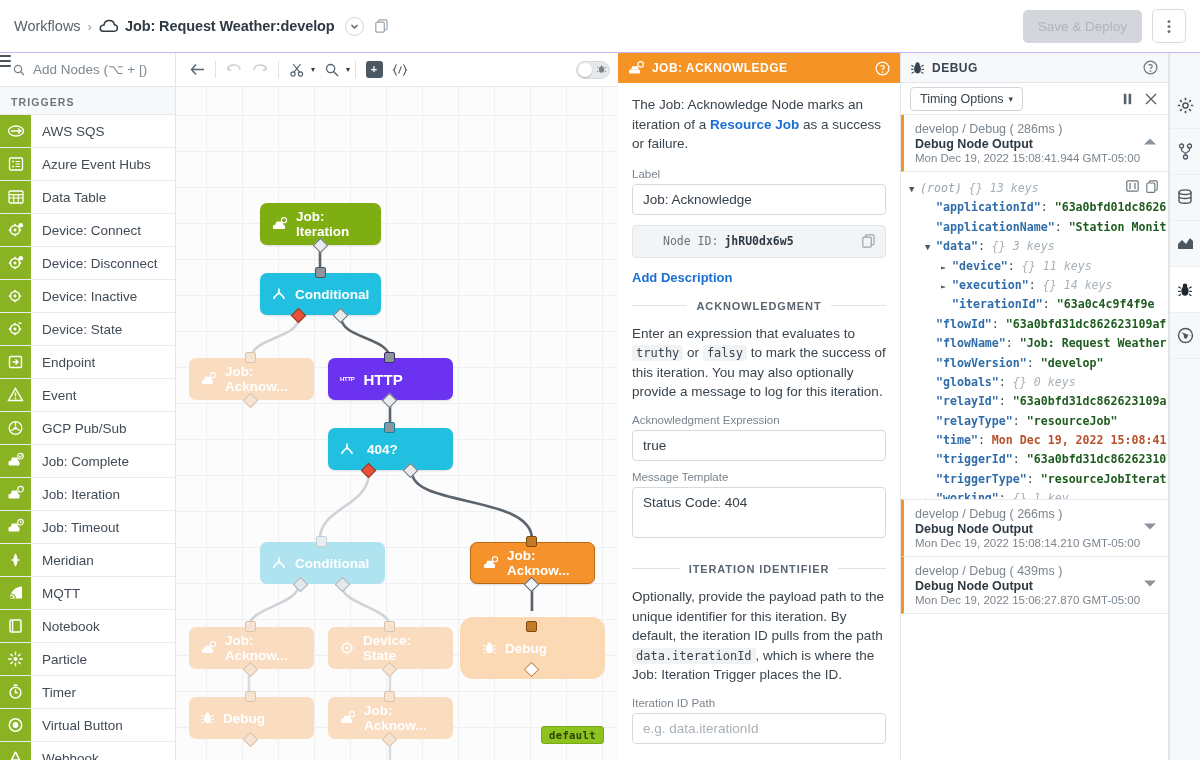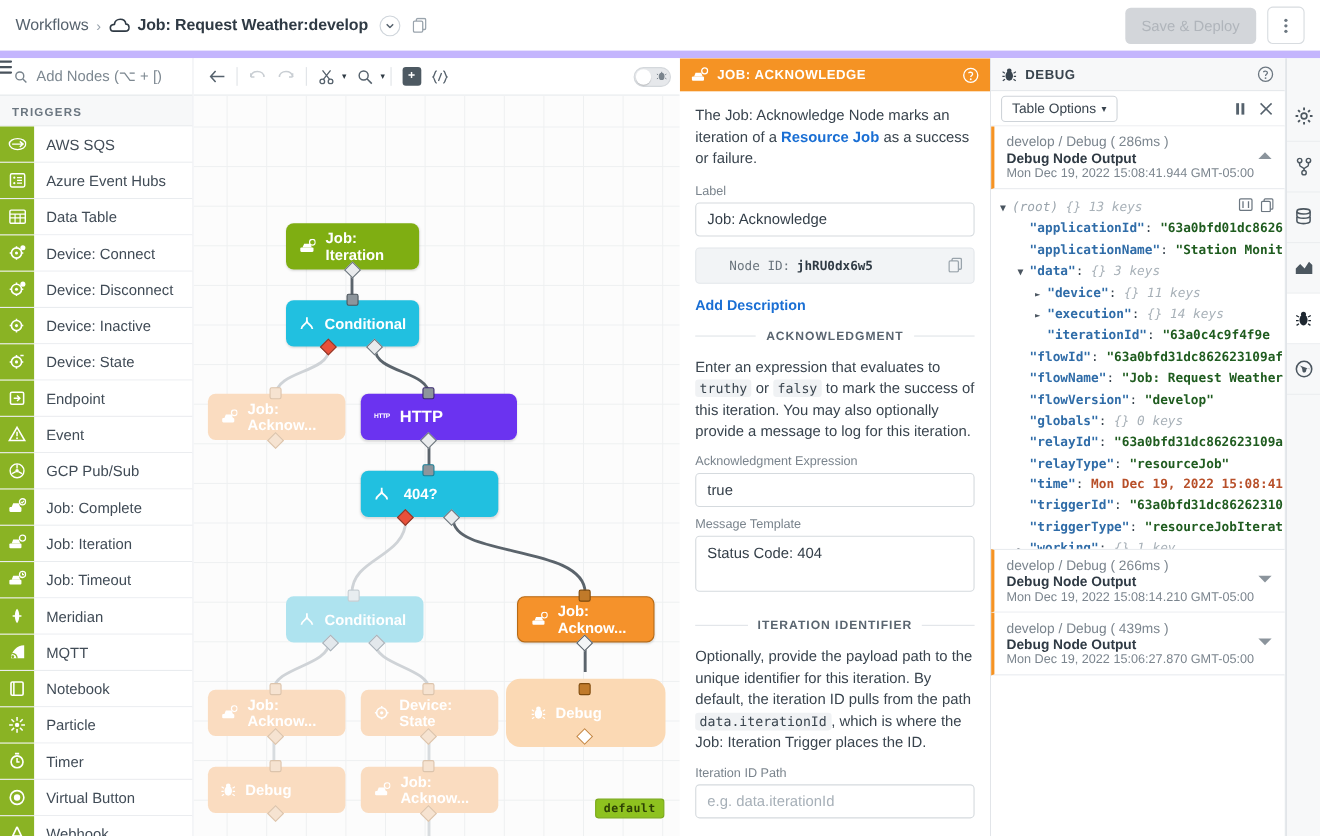--- a/index.html
+++ b/index.html
@@ -10,21 +10,21 @@
     background: #ffffff;
     font-family: "Liberation Sans", sans-serif;
     font-size: 13px;
     color: #2f3a44;
   }
   #app { position: relative; width: 1200px; height: 760px; overflow: hidden; }
 
   
   .topbar {
     position: absolute; top: 0; left: 0; width: 1200px; height: 53px;
-    background: #fff; border-bottom: 7px solid #c4b5fd;
+    background: #fff; border-bottom: 1px solid #c4b5fd;
     display: flex; align-items: center; padding: 0 14px;
   }
   .crumbs { display: flex; align-items: center; gap: 7px; font-size: 14.5px; }
   .crumb-link { color: #56626d; cursor: pointer; }
   .crumb-sep { color: #98a2ac; font-size: 13px; }
   .cloud-icon { display: inline-block; width: 19px; height: 14px; position: relative; }
   .cloud-icon svg { position: absolute; top: 0; left: 0; }
   .crumb-title { font-weight: bold; color: #2f3a44; font-size: 14.5px; letter-spacing: -0.1px; }
   .crumb-caret {
     width: 19px; height: 19px; border-radius: 50%; border: 1px solid #cfd5db;
@@ -645,21 +645,21 @@
           <svg width="15" height="14" viewBox="0 0 15 14">
               <rect x="1" y="8" width="11" height="4" rx="1" fill="#fff"></rect>
               <path d="M3 8 L4.3 4.8 H9.5 L10.8 8 Z" fill="#fff"></path>
               <circle cx="12" cy="3.2" r="2.6" fill="none" stroke="#fff" stroke-width="1.1"></circle>
             </svg>
         </span>
         <span>Job: Acknow...</span>
         <span class="port ghost" style="left:56px;bottom:-6px;"></span>
       </div>
 
-      <div class="gnode" style="left:152px;top:271px;width:142px;height:42px;background:#6b33f0;">
+      <div class="gnode" style="left:152px;top:271px;width:125px;height:42px;background:#6b33f0;">
         <span class="port sq" style="left:56px;top:-6px;background:#8d959c;border-color:#3b2a70;"></span>
         <span class="gico" style="font-size:6px;font-weight:bold;letter-spacing:-.3px;">HTTP</span>
         <span style="font-size:15px;">HTTP</span>
         <span class="port" style="left:56px;bottom:-6px;"></span>
       </div>
 
       <div class="gnode" style="left:152px;top:341px;width:125px;height:42px;background:#21c0e0;">
         <span class="port sq" style="left:56px;top:-6px;background:#8d959c;border-color:#1a7f96;"></span>
         <span class="gico">
           <svg width="14" height="14" viewBox="0 0 14 14">
@@ -848,21 +848,21 @@
       <span class="help">
         <svg width="15" height="15" viewBox="0 0 15 15">
             <circle cx="7.5" cy="7.5" r="6.4" fill="none" stroke="#6c7781" stroke-width="1.2"></circle>
             <path d="M5.7 5.6 C5.7 4.3 9.2 4.3 9.2 6.2 C9.2 7.6 7.5 7.5 7.5 9" fill="none" stroke="#6c7781" stroke-width="1.2"></path>
             <circle cx="7.5" cy="11" r="0.85" fill="#6c7781"></circle>
           </svg>
       </span>
     </div>
     <div class="dbg-ctl">
       <div class="dbg-opts">
-        <span>Table Options</span>
+        <span>Timing Options</span>
         <span style="font-size:9px;">▾</span>
       </div>
       <span class="ico-btn sp">
         <svg width="9" height="12" viewBox="0 0 9 12">
             <rect x="0.8" y="0.8" width="2.6" height="10.4" fill="#56626d"></rect>
             <rect x="5.6" y="0.8" width="2.6" height="10.4" fill="#56626d"></rect>
           </svg>
       </span>
       <span class="ico-btn">
         <svg width="12" height="12" viewBox="0 0 12 12">

